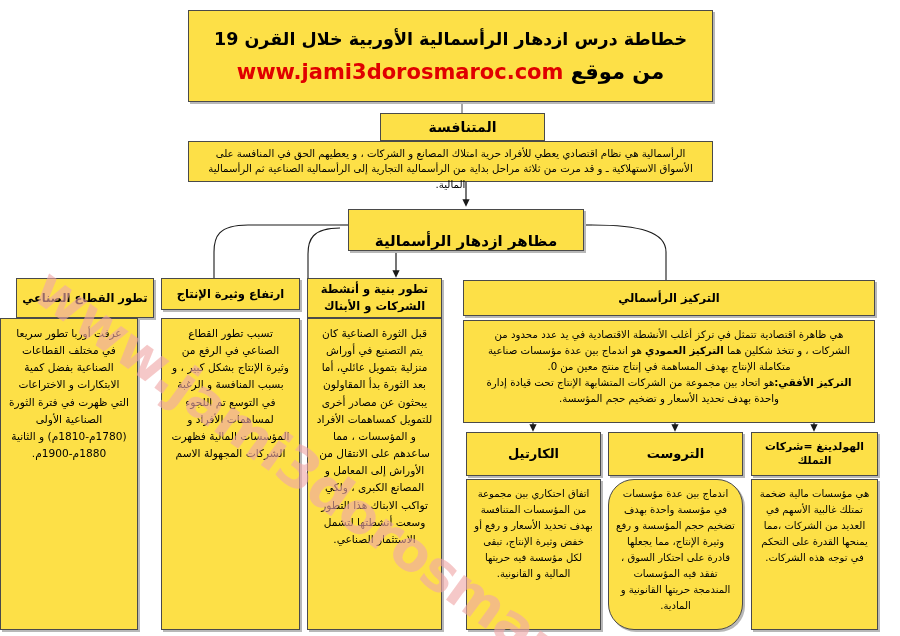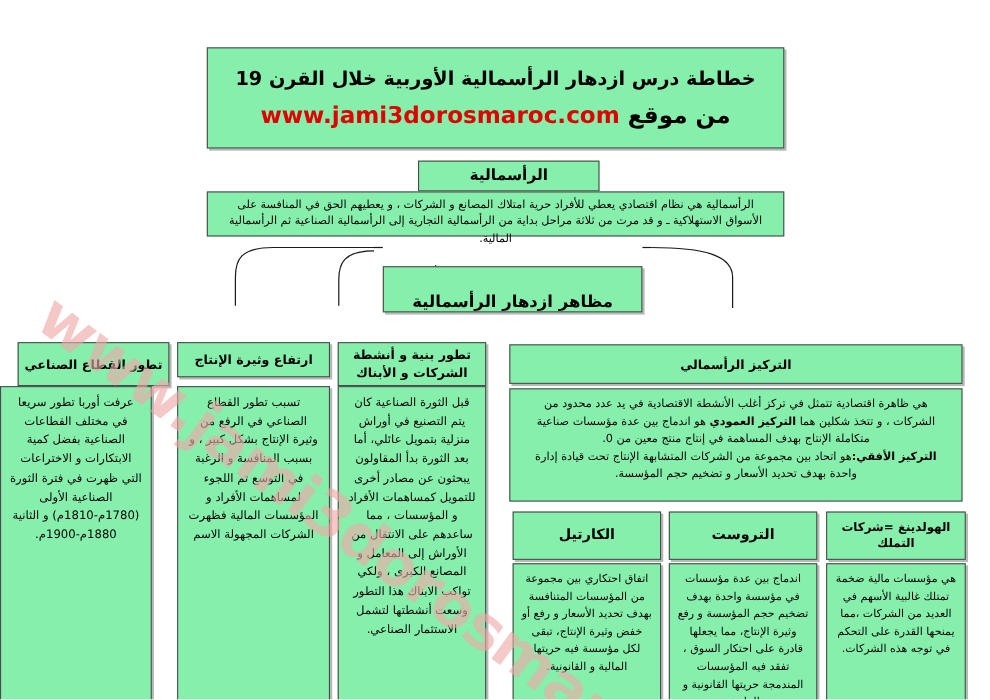--- a/index.html
+++ b/index.html
@@ -50,23 +50,22 @@
     left: 0; top: 0;
     width: 900px; height: 636px;
     z-index: 2;
     pointer-events: none;
   }
 
   
   .box {
     position: absolute;
     border: 1px solid #4a4a4a;
-    background: #86efac;
+    background: #fde047;
     z-index: 3;
-    margin-top: 33px;
   }
   .box.shadowed {
     box-shadow: 2px 2px 0 #b8b8b8;
   }
 
   .ctr {
     display: flex;
     align-items: center;
     justify-content: center;
     text-align: center;
@@ -196,21 +195,21 @@
     height: 151px;
     font-size: 10px;
     direction: rtl;
     text-align: center;
     line-height: 1.6;
     padding: 6px 7px;
     color: #000;
     overflow: hidden;
   }
   #sub-body-kartel  { left: 466px; width: 135px; }
-  #sub-body-trust   { left: 608px; width: 135px; }
+  #sub-body-trust   { left: 608px; width: 135px; border-radius: 26px; }
   #sub-body-holding { left: 751px; width: 127px; }
 </style>
 </head>
 <body>
 
 <div id="page">
 
   <svg id="connectors" viewBox="0 0 900 636">
     <defs>
       <marker id="arrow" markerWidth="7" markerHeight="7" refX="3.2" refY="3" orient="auto">
@@ -247,21 +246,21 @@
 
   <div class="box" id="header-box">
     <div id="header-title">خطاطة درس ازدهار الرأسمالية الأوربية خلال القرن 19</div>
     <div id="header-sub">
       <span class="pre">من موقع</span>
       <span class="site">www.jami3dorosmaroc.com</span>
     </div>
   </div>
 
   <div class="box ctr" id="cap-title">
-    <span>الرأسمالية</span>
+    <span>المتنافسة</span>
   </div>
 
   <div class="box" id="cap-def">
     <span>الرأسمالية هي نظام اقتصادي يعطي للأفراد حرية امتلاك المصانع و الشركات ، و يعطيهم الحق في المنافسة على الأسواق الاستهلاكية ـ و قد مرت من ثلاثة مراحل بداية من الرأسمالية التجارية إلى الرأسمالية الصناعية ثم الرأسمالية المالية.</span>
   </div>
 
   <div class="box ctr" id="manifest-box">
     <span>مظاهر ازدهار الرأسمالية</span>
   </div>
 

